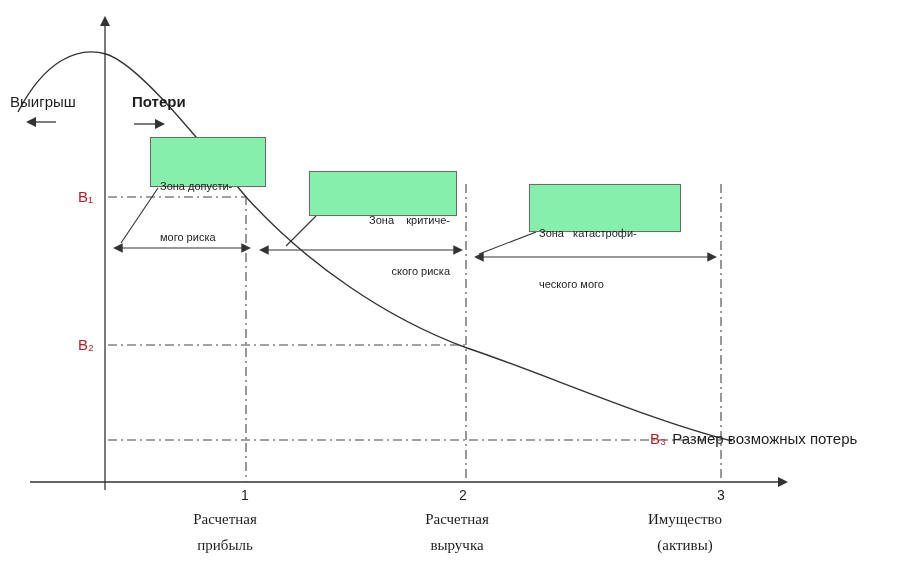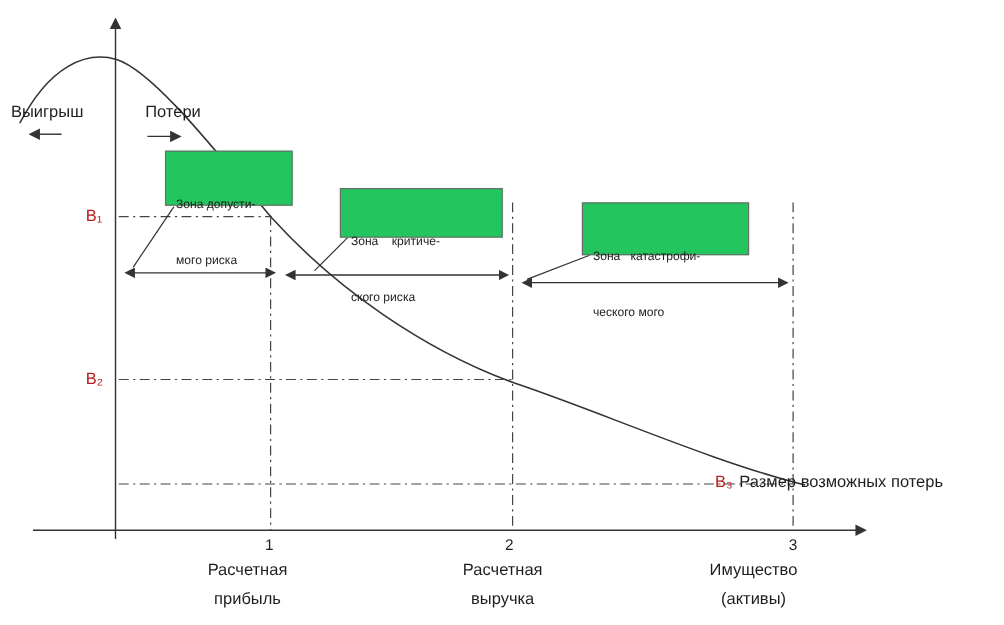--- a/index.html
+++ b/index.html
@@ -13,39 +13,39 @@
     overflow: hidden;
   }
   svg.layer { position: absolute; left: 0; top: 0; }
   .abs { position: absolute; }
   .lbl { font-size: 15px; color: #1e1e1e; white-space: nowrap; }
   .ylbl { font-size: 15px; color: #b91c1c; }
   .tick { font-size: 14px; color: #1e1e1e; }
   .zone-box {
     position: absolute;
     border: 1px solid #6b6b6b;
-    background: #22c55e;
+    background: #86efac;
     box-shadow: 0 0 0 1px rgba(0,0,0,0.03);
     font-size: 11px;
     line-height: 1.55;
     color: #1e1e1e;
     padding: 6px 6px 4px 9px;
     box-sizing: border-box;
     white-space: pre;
   }
   .zone-box .zl { display: block; }
   .caption {
     position: absolute;
     width: 130px;
     text-align: center;
     font-size: 15px;
     line-height: 26px;
     color: #1e1e1e;
   }
-  .caption span { display: block; }
+  .caption span { display: block; font-family: Liberation Serif, serif; }
   .annot-row { display: flex; gap: 6px; align-items: flex-start; }
 </style>
 </head>
 <body>
 
 <div class="figure">
 
   <svg class="layer" width="913" height="568" viewBox="0 0 913 568">
     <defs>
       <marker id="arr" viewBox="0 0 10 10" refX="8" refY="5" markerWidth="8" markerHeight="8" orient="auto-start-reverse">
@@ -73,35 +73,35 @@
 
     <line x1="158" y1="188" x2="121" y2="243" stroke="#333" stroke-width="1.1"></line>
     <line x1="316" y1="216" x2="286" y2="246" stroke="#333" stroke-width="1.1"></line>
     <line x1="536" y1="232" x2="479" y2="254" stroke="#333" stroke-width="1.1"></line>
 
     <line x1="56" y1="122" x2="28" y2="122" stroke="#333" stroke-width="1.3" marker-end="url(#arr)"></line>
     <line x1="134" y1="124" x2="163" y2="124" stroke="#333" stroke-width="1.3" marker-end="url(#arr)"></line>
   </svg>
 
   <div class="abs lbl" style="left:10px; top:93px;">Выигрыш</div>
-  <div class="abs lbl" style="left:132px; top:93px;">Потери</div>
+  <div class="abs lbl" style="left:132px; top:93px;font-weight:bold;">Потери</div>
 
   <div class="abs ylbl" style="left:78px; top:188px;">В₁</div>
   <div class="abs ylbl" style="left:78px; top:336px;">В₂</div>
 
   <div class="abs annot-row" style="left:650px; top:430px;">
     <span class="ylbl">В₃</span>
     <span class="lbl">Размер возможных потерь</span>
   </div>
 
   <div class="zone-box" style="left:150px; top:137px; width:116px; height:50px;">
     <span class="zl">Зона допусти-</span>
     <span class="zl">мого риска</span>
   </div>
-  <div class="zone-box" style="left:309px; top:171px; width:148px; height:45px;">
+  <div class="zone-box" style="left:309px; top:171px; width:148px; height:45px;text-align:right;">
     <span class="zl">Зона    критиче-</span>
     <span class="zl">ского риска</span>
   </div>
   <div class="zone-box" style="left:529px; top:184px; width:152px; height:48px;">
     <span class="zl">Зона   катастрофи-</span>
     <span class="zl">ческого мого</span>
   </div>
 
   <div class="abs tick" style="left:241px; top:487px;">1</div>
   <div class="abs tick" style="left:459px; top:487px;">2</div>

